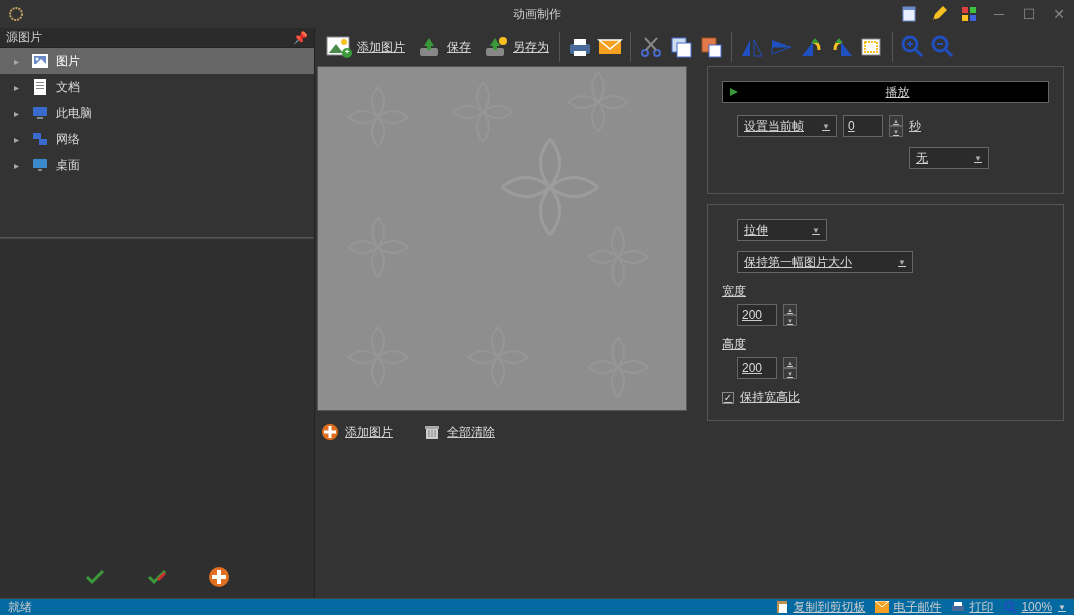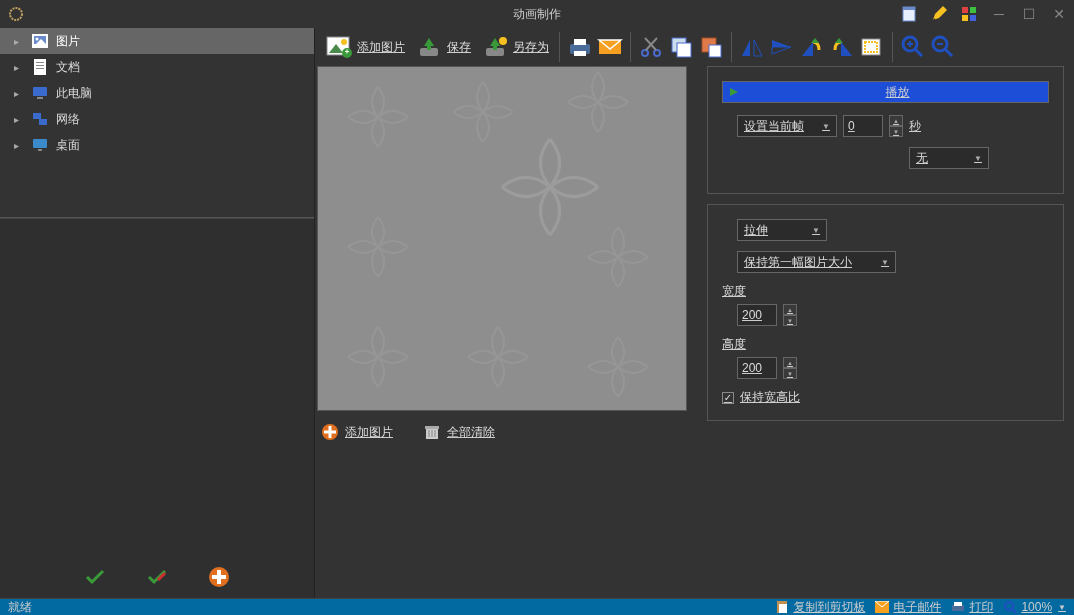--- a/index.html
+++ b/index.html
@@ -28,21 +28,21 @@
   .tb-btn { display: flex; align-items: center; gap: 4px; padding: 2px 4px; color: #ddd; }
   .tb-ico { width: 28px; height: 28px; display: flex; align-items: center; justify-content: center; }
   .center-row { flex: 1; display: flex; gap: 10px; padding: 0 10px 6px 2px; }
   .canvas-col { width: 380px; display: flex; flex-direction: column; }
   .canvas { width: 370px; height: 345px; background: #8e8e8e; border: 1px solid #555; position: relative; overflow: hidden; margin-bottom: 6px; }
   .film-actions { height: 30px; display: flex; align-items: center; gap: 30px; padding-left: 4px; }
   .film-actions .fa-btn { display: flex; align-items: center; gap: 6px; color: #ddd; }
   .right-col { flex: 1; display: flex; flex-direction: column; gap: 10px; }
   .panel { border: 1px solid #555; background: #333; padding: 14px; }
   .play-row { display: flex; gap: 10px; margin-bottom: 12px; }
-  .play-btn { flex: 1; height: 22px; border: 1px solid #666; background: #1d4ed8; display: flex; align-items: center; gap: 8px; padding-left: 6px; }
+  .play-btn { flex: 1; height: 22px; border: 1px solid #666; background: #000000; display: flex; align-items: center; gap: 8px; padding-left: 6px; }
   .play-btn .pb-lbl { flex: 1; text-align: center; color: #ccc; }
   .row { display: flex; align-items: center; gap: 6px; margin-bottom: 10px; padding-left: 15px; }
   .select { height: 22px; border: 1px solid #666; background: #2b2b2b; color: #ddd; display: flex; align-items: center; justify-content: space-between; padding: 0 6px; }
   .select .caret { font-size: 8px; color: #aaa; }
   .numbox { width: 40px; height: 22px; border: 1px solid #666; background: #2b2b2b; color: #ddd; display: flex; align-items: center; padding: 0 4px; }
   .spinner { width: 14px; height: 22px; display: flex; flex-direction: column; }
   .spinner div { flex: 1; border: 1px solid #666; background: #3a3a3a; font-size: 6px; display: flex; align-items: center; justify-content: center; color: #aaa; }
   .lbl { color: #ddd; margin-bottom: 4px; display: block; }
   .checkbox { display: flex; align-items: center; gap: 6px; color: #ddd; }
   .checkbox .cb { width: 12px; height: 12px; border: 1px solid #888; display: flex; align-items: center; justify-content: center; font-size: 10px; color: #ddd; }
@@ -84,20 +84,24 @@
       </div>
     <div class="winbtn">─</div>
     <div class="winbtn">☐</div>
     <div class="winbtn">✕</div>
   </div>
 </div>
 
 <div class="main">
 
   <div class="sidebar">
+    <div class="panel-header">
+      <span>源图片</span>
+      <span class="pin">📌</span>
+    </div>
     <div class="tree">
       <div class="tree-item selected">
         <span class="ti-arrow">▸</span>
         <span class="ti-icon">
             <svg width="16" height="14">
               <rect width="16" height="14" fill="#fff"></rect>
               <rect x="2" y="2" width="12" height="8" fill="#6a8acc"></rect>
               <circle cx="5" cy="5" r="1.5" fill="#fff"></circle>
               <polygon points="4,10 9,5 14,10" fill="#fff"></polygon>
             </svg>
@@ -393,21 +397,21 @@
         </div>
 
         <div class="panel">
           <div class="row">
             <div class="select" style="width:90px">
               <span>拉伸</span>
               <span class="caret">▼</span>
             </div>
           </div>
           <div class="row">
-            <div class="select" style="width:159px">
+            <div class="select" style="width:176px">
               <span>保持第一幅图片大小</span>
               <span class="caret">▼</span>
             </div>
           </div>
           <span class="lbl">宽度</span>
           <div class="row">
             <div class="numbox">
                 <span>200</span>
               </div>
             <div class="spinner">

